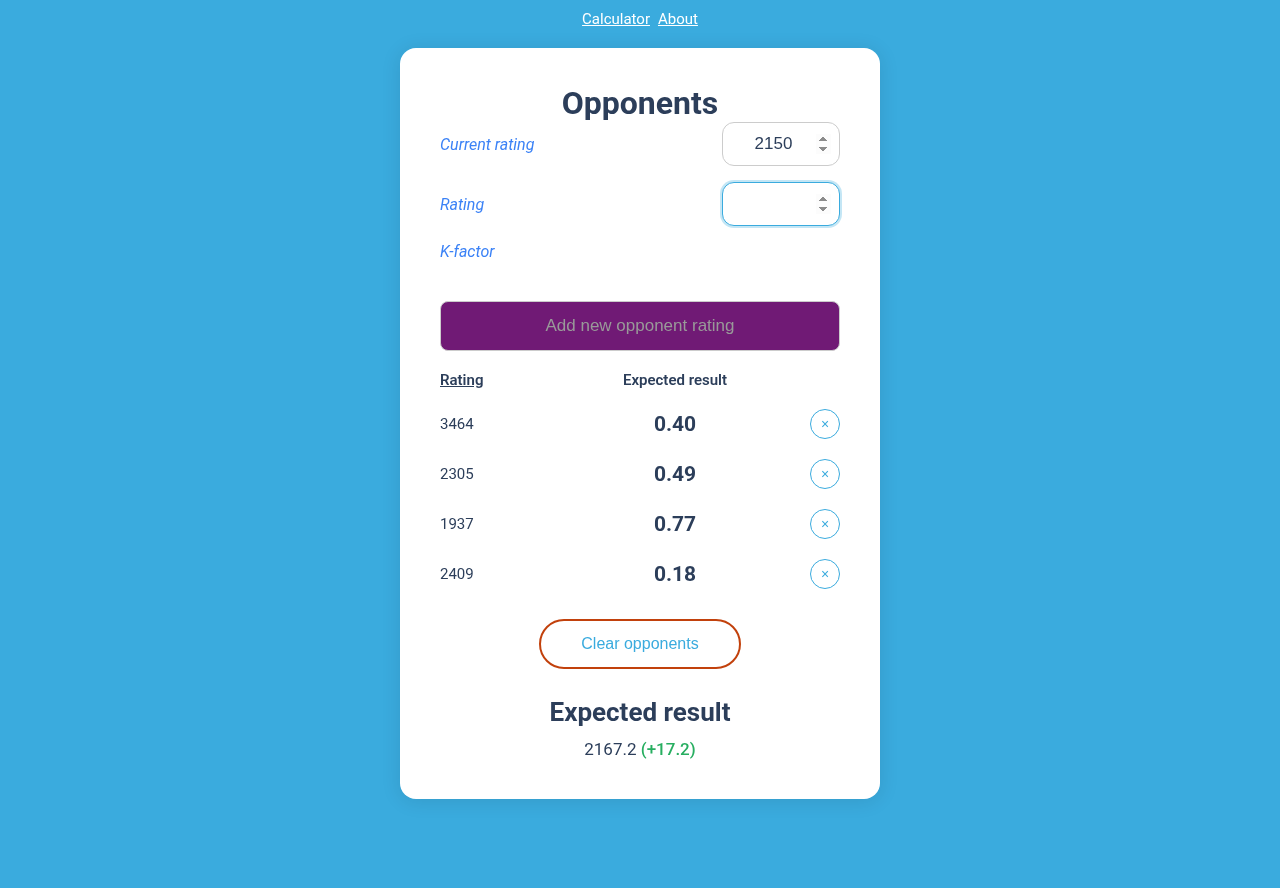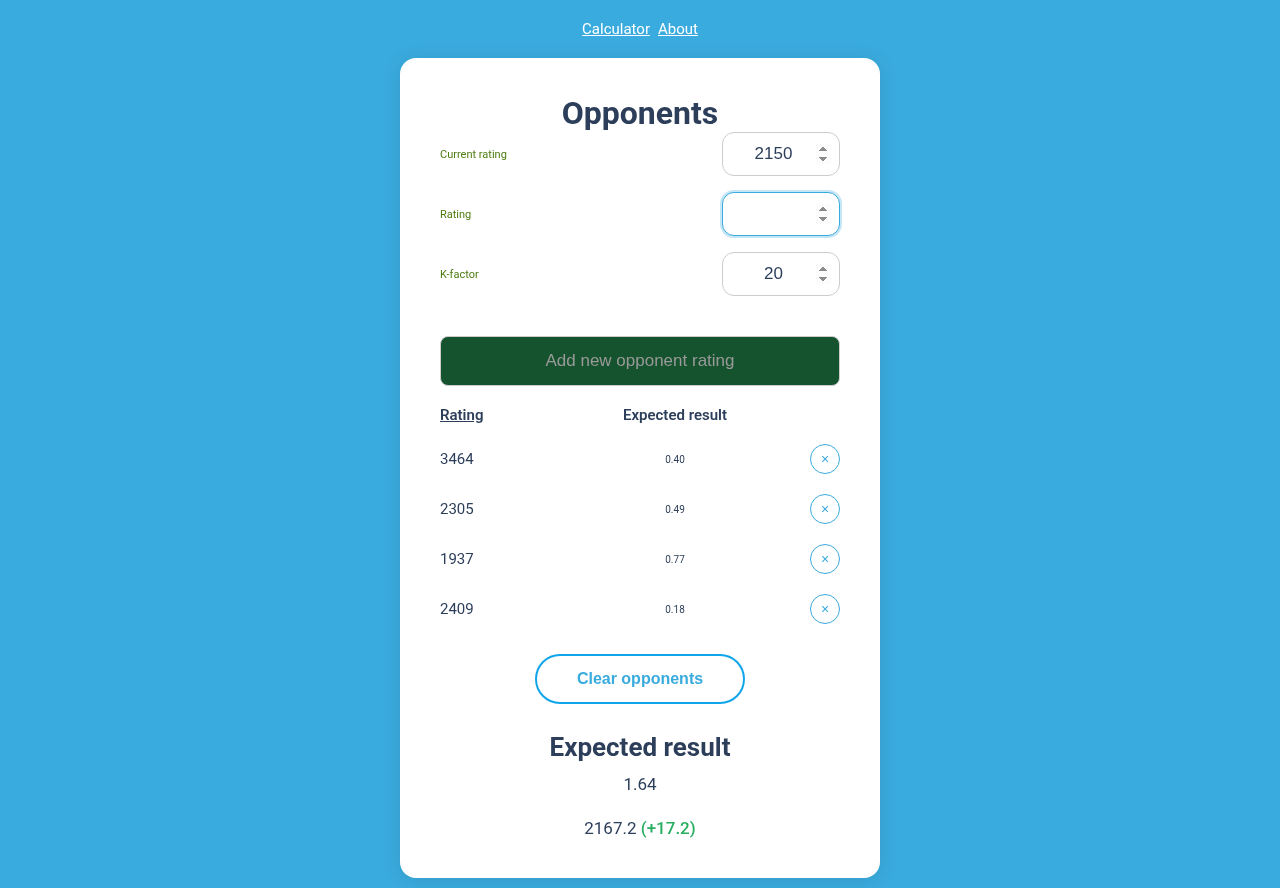--- a/index.html
+++ b/index.html
@@ -1,19 +1,18 @@
 <!DOCTYPE html>
 <html><head>
   <meta charset="utf-8">
   <style>
     * {
       box-sizing: border-box;
       margin: 0;
       padding: 0;
-      justify-content: center;
     }
 
     body {
       background-color: #3aabde;
       font-family: -apple-system, BlinkMacSystemFont, 'Segoe UI', Roboto, sans-serif;
       min-height: 888px;
       display: flex;
       flex-direction: column;
       align-items: center;
       padding-top: 10px;
@@ -48,22 +47,23 @@
     }
 
     .field-row {
       display: flex;
       align-items: center;
       justify-content: space-between;
       margin-bottom: 16px;
     }
 
     .field-label {
-      font-size: 11px;
-      color: #4d7c0f;
+      font-size: 16px;
+      color: #3b82f6;
+      font-style: italic;
     }
 
     .field-input {
       width: 118px;
       height: 44px;
       border: 1.5px solid #ccc;
       border-radius: 12px;
       font-size: 17px;
       text-align: center;
       color: #2c3e5a;
@@ -74,21 +74,21 @@
     .field-input.active {
       border-color: #3aabde;
       box-shadow: 0 0 0 2px rgba(58,171,222,0.3);
     }
 
     .add-opponent-btn {
       width: 100%;
       padding: 14px;
       border: 1.5px solid #ccc;
       border-radius: 8px;
-      background: #14532d;
+      background: #701a75;
       font-size: 17px;
       color: #999;
       cursor: pointer;
       text-align: center;
       margin: 24px 0 20px;
     }
 
     .opponents-table {
       width: 100%;
       margin-bottom: 20px;
@@ -128,22 +128,23 @@
 
     .cell-rating {
       width: 120px;
       font-size: 15px;
       color: #2c3e5a;
     }
 
     .cell-expected {
       flex: 1;
       text-align: center;
-      font-size: 10px;
-      color: #2c3e5a;
+      font-size: 21px;
+      color: #2c3e5a;
+      font-weight: bold;
     }
 
     .cell-action {
       width: 50px;
       display: flex;
       justify-content: flex-end;
     }
 
     .remove-btn {
       width: 30px;
@@ -157,27 +158,27 @@
       display: flex;
       align-items: center;
       justify-content: center;
       line-height: 1;
     }
 
     .clear-btn {
       display: block;
       margin: 7px auto 28px;
       padding: 14px 40px;
-      border: 2px solid #0ea5e9;
+      border: 2px solid #c2410c;
       border-radius: 50px;
       background: white;
       color: #3aabde;
       font-size: 16px;
       cursor: pointer;
-      font-weight: 700;
+      font-weight: 400;
     }
 
     .section-title {
       font-size: 26px;
       font-weight: 700;
       color: #2c3e5a;
       text-align: center;
       margin-bottom: 12px;
     }
 
@@ -220,21 +221,20 @@
     <input type="number" class="field-input" value="2150" style="">
   </div>
 
   <div class="field-row">
     <label class="field-label">Rating</label>
     <input type="number" class="field-input active" value="" step="0.5" style="">
   </div>
 
   <div class="field-row">
     <label class="field-label">K-factor</label>
-    <input type="number" class="field-input" value="20" style="">
   </div>
 
   <button class="add-opponent-btn">Add new opponent rating</button>
 
   <div class="opponents-table">
     <div class="table-header">
       <div class="col-rating">Rating</div>
       <div class="col-expected">Expected result</div>
       <div class="col-action"></div>
     </div>
@@ -268,19 +268,18 @@
       <div class="cell-expected">0.18</div>
       <div class="cell-action">
         <button class="remove-btn">×</button>
       </div>
     </div>
   </div>
 
   <button class="clear-btn">Clear opponents</button>
 
   <h2 class="section-title">Expected result</h2>
-  <p class="result-value">1.64</p>
 
   <p class="new-rating-row">
     <span>2167.2</span>
     <span class="rating-change">(+17.2)</span>
   </p>
 </div>
 
 </body></html>

